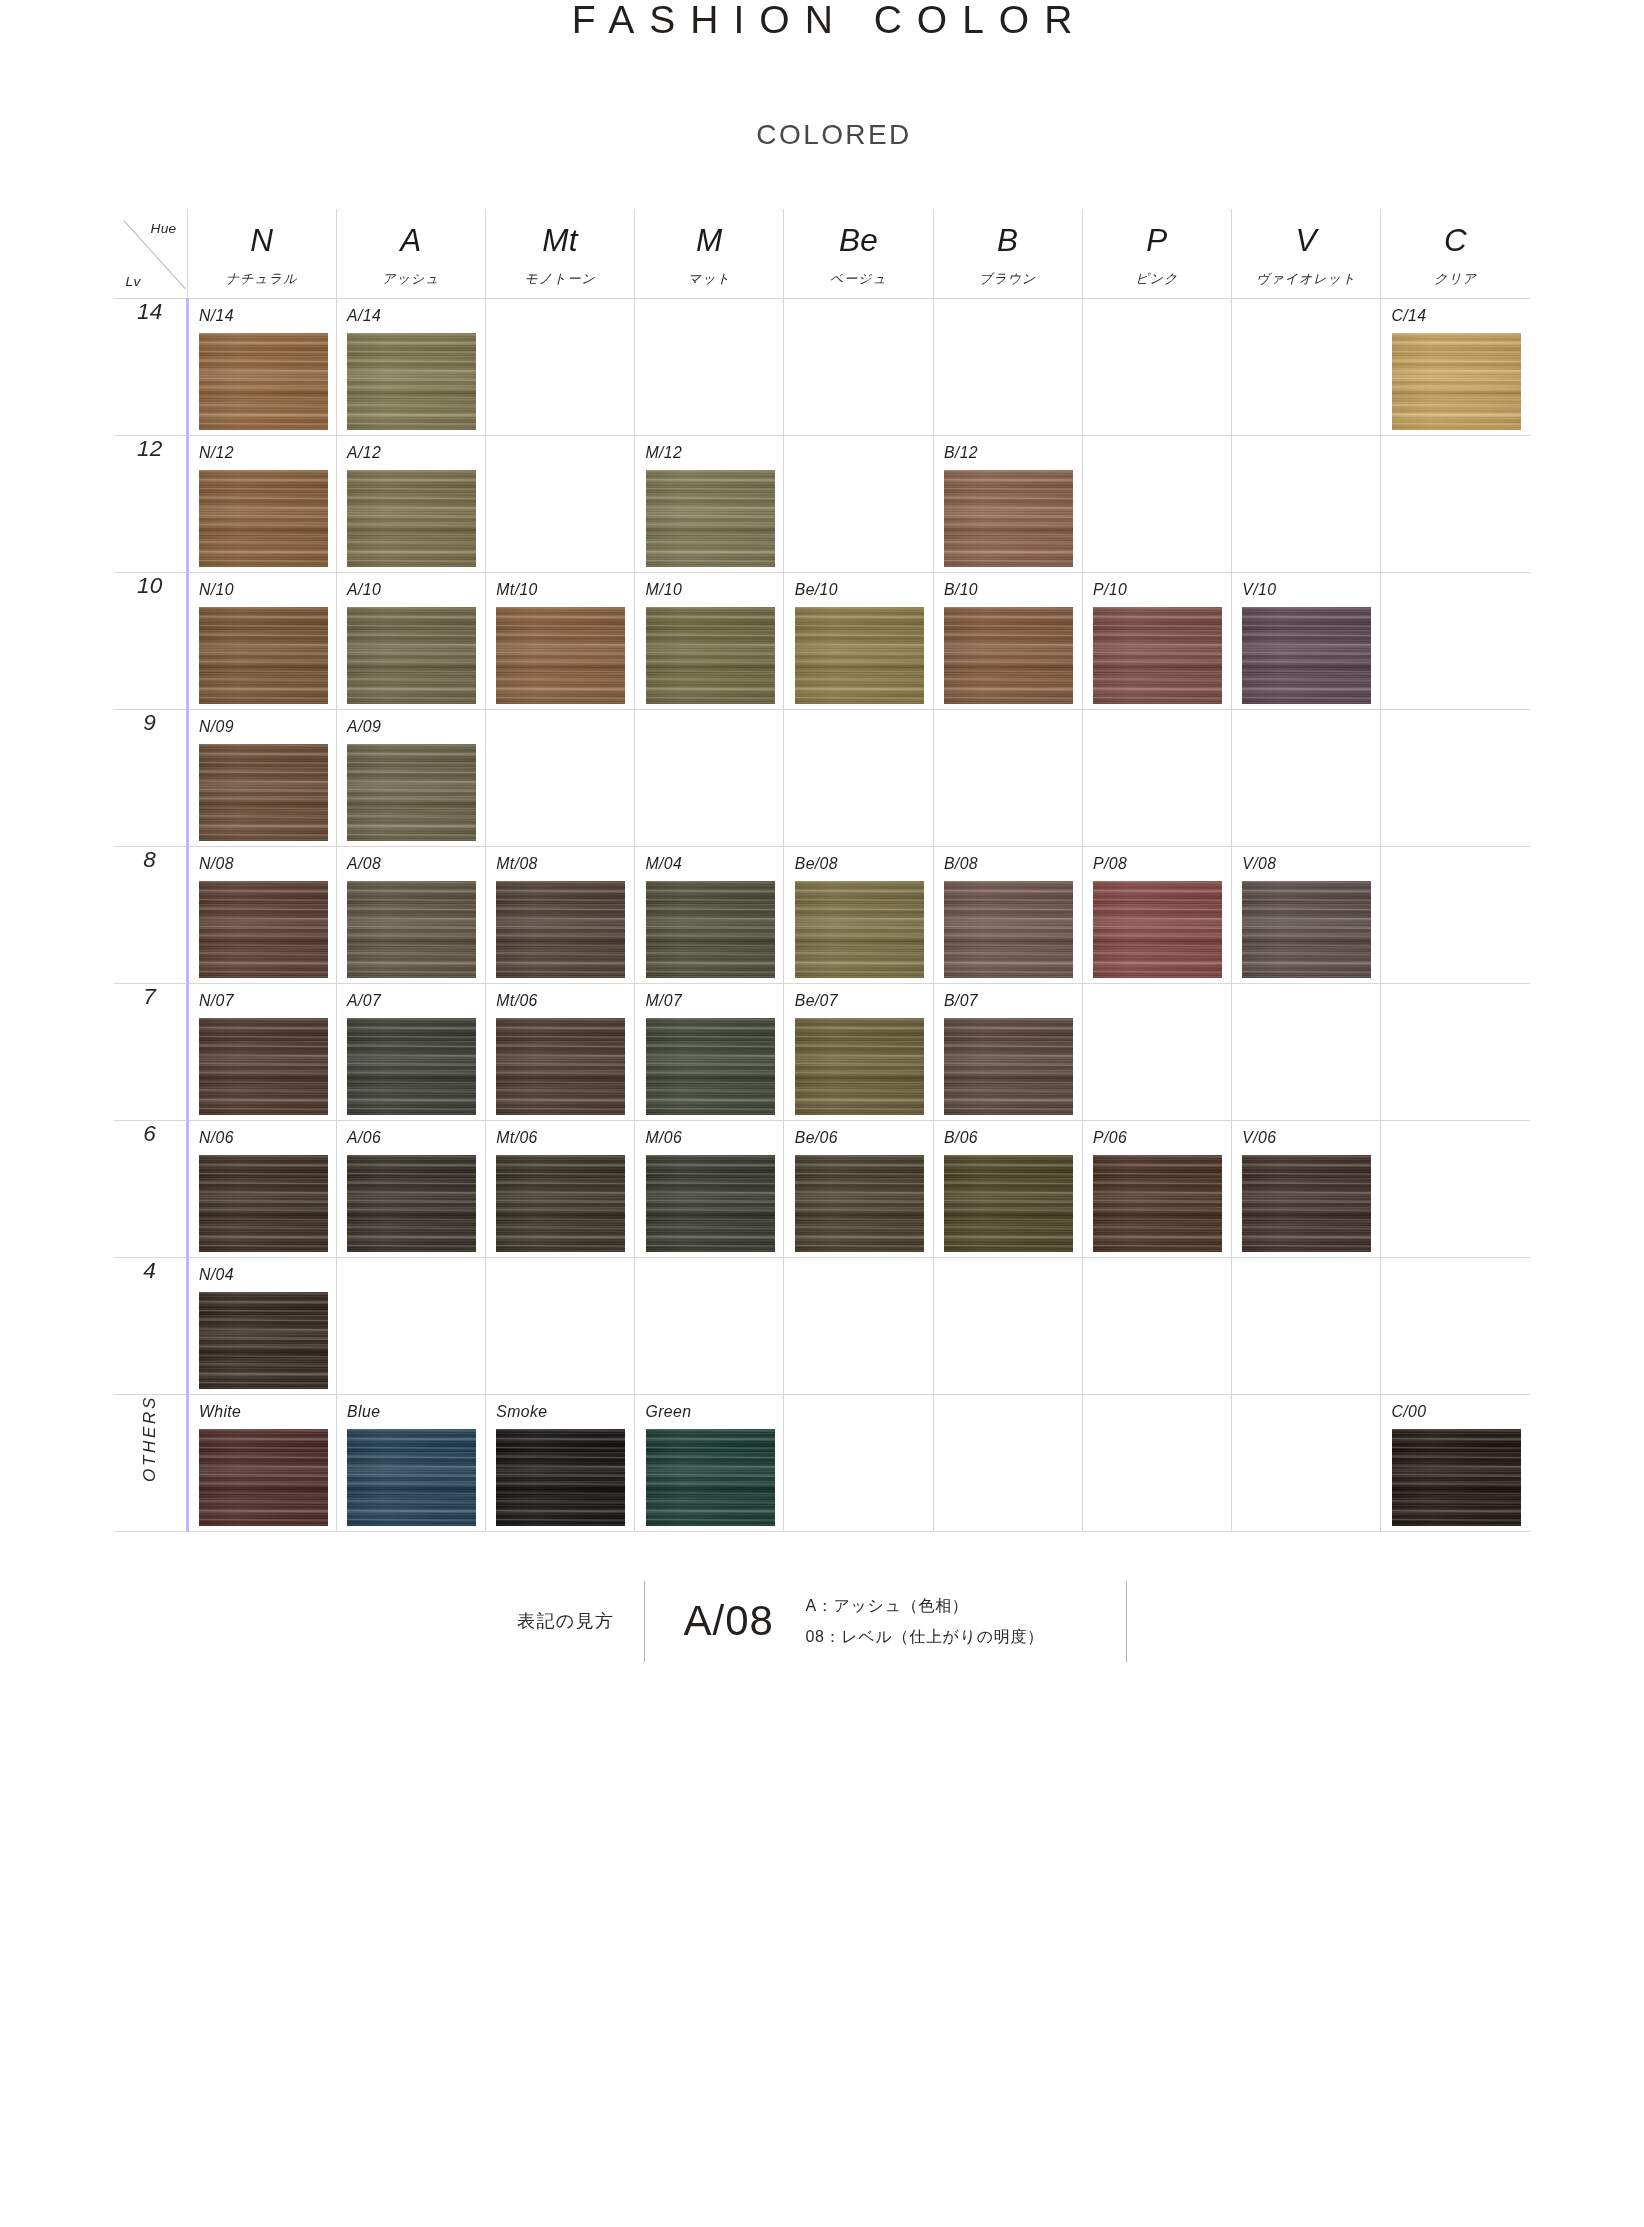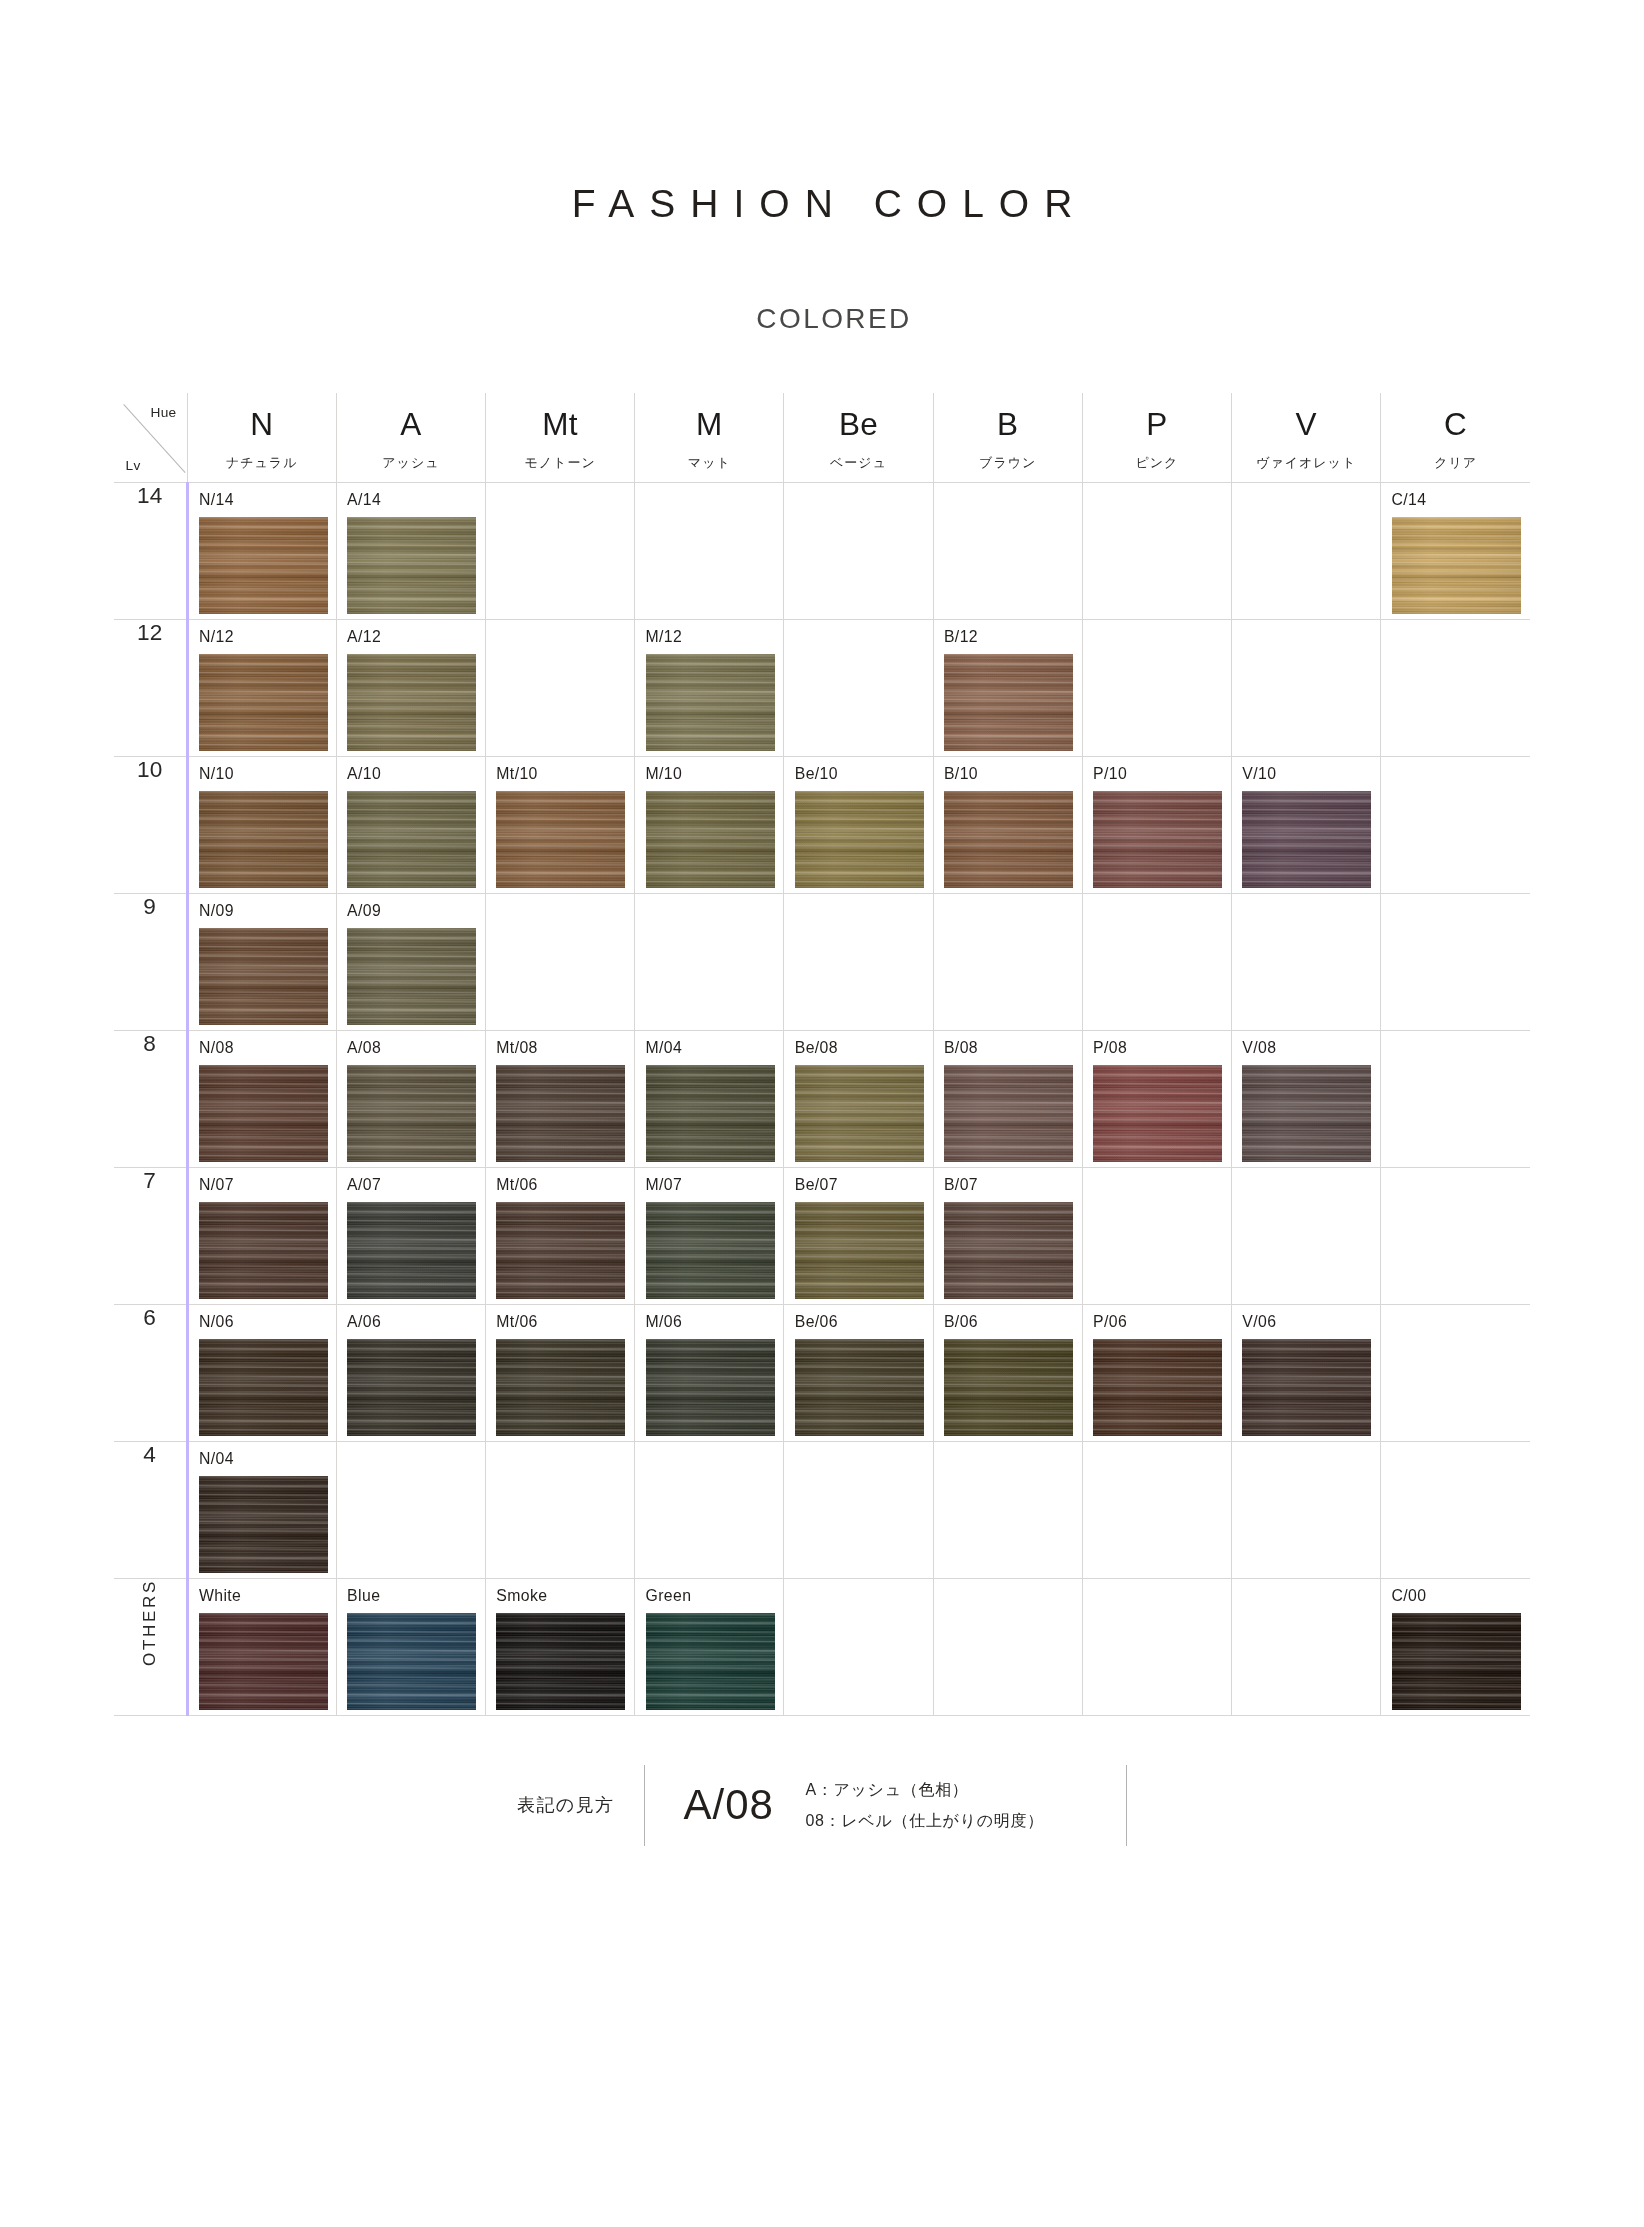--- a/index.html
+++ b/index.html
@@ -21,21 +21,20 @@
     padding: 0;
   }
 
   
   .title-block { text-align: center; }
   .main-title {
     font-size: 39px;
     font-weight: 400;
     letter-spacing: 15px;
     color: #231f1d;
-    padding-top: 184px;
     padding-left: 15px;
     line-height: 1;
   }
   .sub-title {
     font-size: 28px;
     font-weight: 400;
     letter-spacing: 2.4px;
     color: #4a4846;
     margin-top: 82px;
     line-height: 1;
@@ -45,20 +44,21 @@
   
   .table-wrap {
     margin: 0 auto;
     margin-top: 60px;
     width: 1416px;
   }
   table.chart {
     border-collapse: collapse;
     width: 1416px;
     table-layout: fixed;
+    font-style: italic;
   }
   table.chart col.lvcol { width: 73px; }
   table.chart col.huecol { width: 149px; }
 
   table.chart td, table.chart th {
     padding: 0;
     margin: 0;
     border-right: 1px solid #d8d7d5;
     border-bottom: 1px solid #d8d7d5;
     vertical-align: top;

